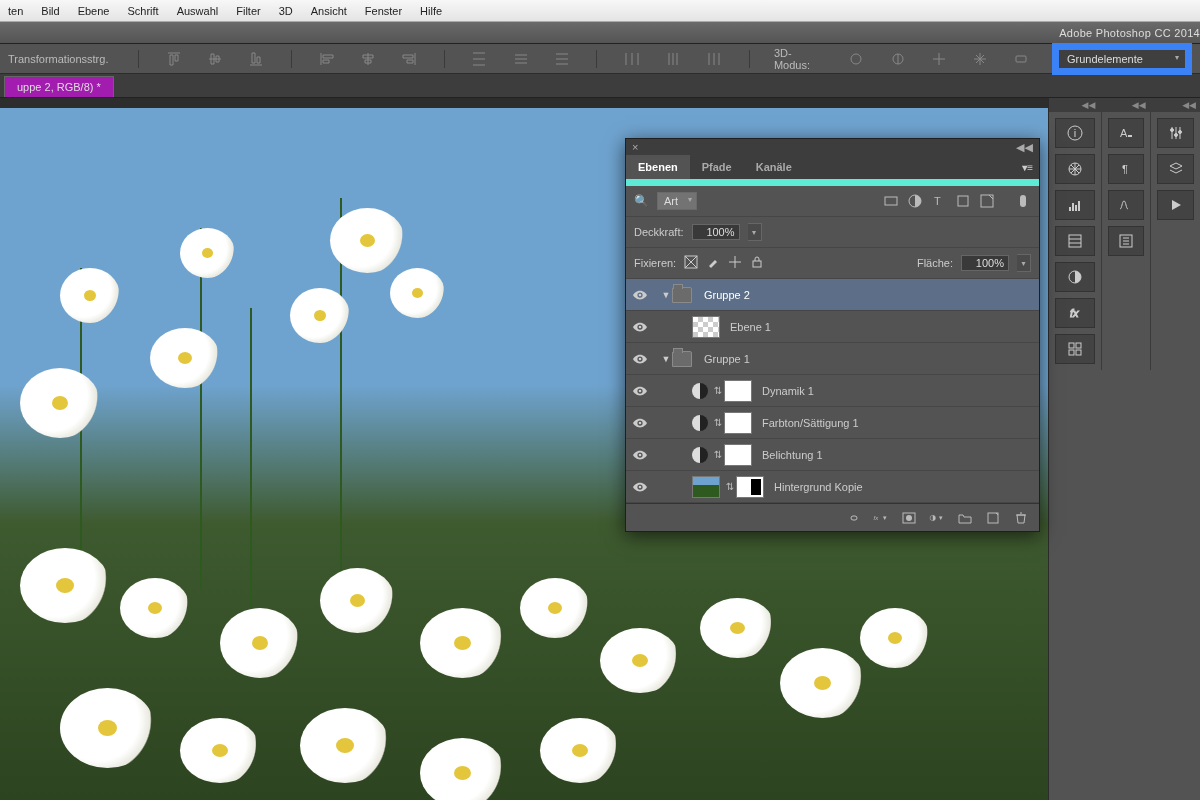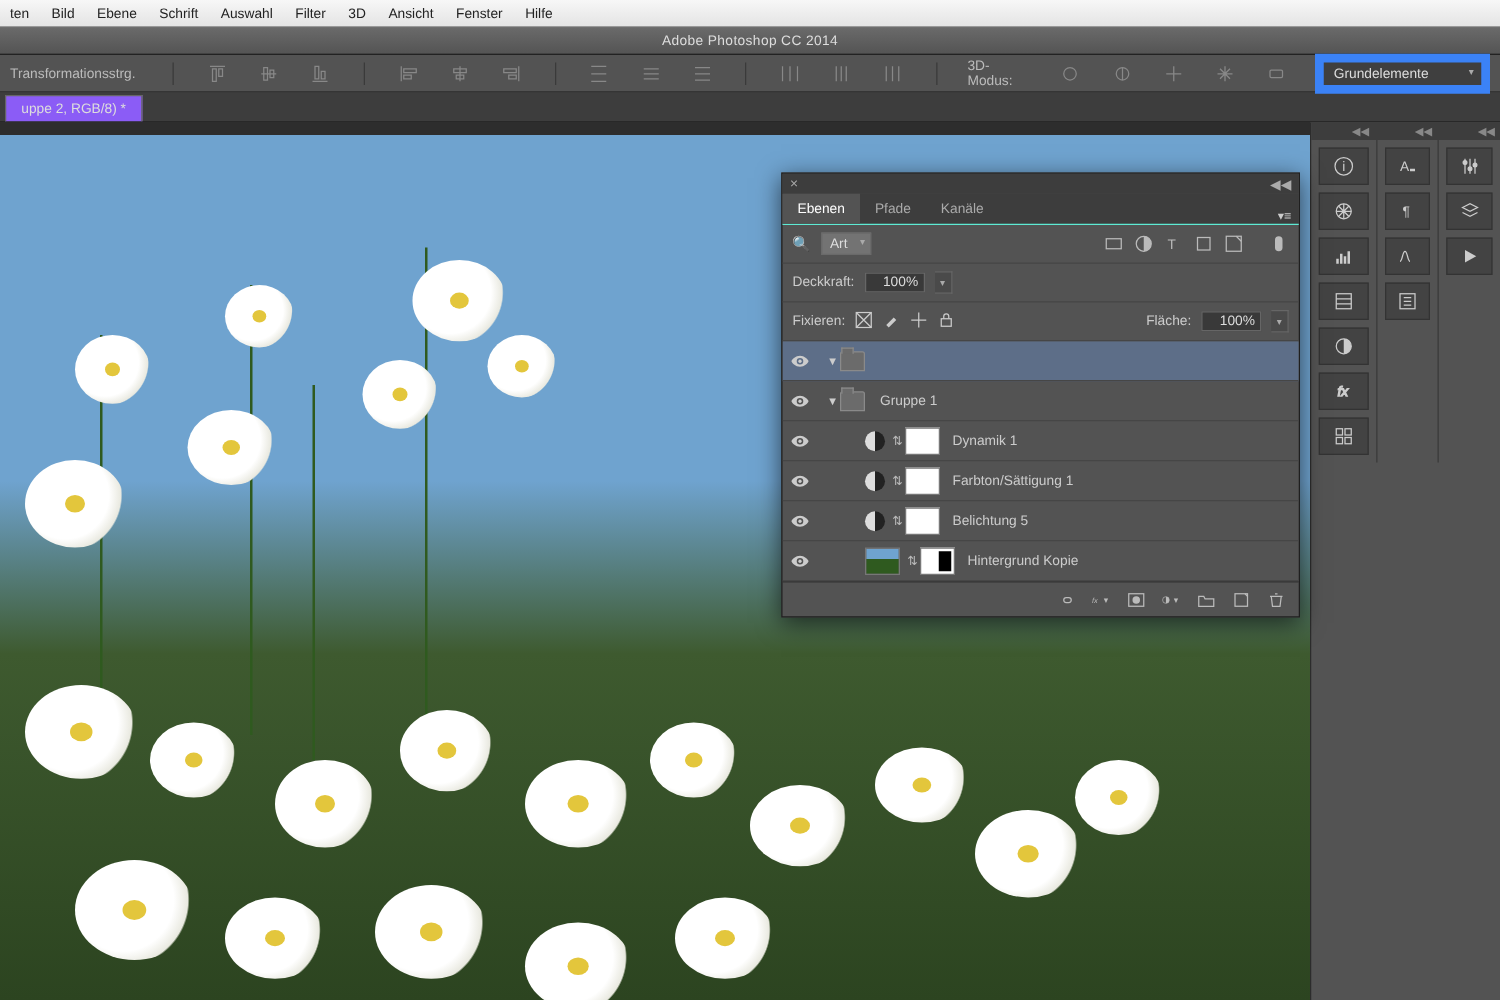--- a/index.html
+++ b/index.html
@@ -3,34 +3,34 @@
 <meta charset="utf-8">
 <style>
 * { margin: 0; padding: 0; box-sizing: border-box; font-family: "Lucida Grande", "Helvetica Neue", Arial, sans-serif; font-size: 11px; user-select: none; }
 body { width: 1200px; height: 800px; background: #3a3a3a; overflow: hidden; }
 
 
 .macbar { height: 22px; background: linear-gradient(#f7f7f7,#e4e4e4); border-bottom: 1px solid #aaa; display: flex; align-items: center; padding: 0 8px; gap: 18px; color: #222; }
 .macbar span { cursor: default; }
 
 
-.titlebar { height: 22px; background: linear-gradient(#6a6a6a,#545454); color: #ddd; display: flex; align-items: center; justify-content: center; font-weight: 500; letter-spacing: .3px; border-bottom: 1px solid #222; }
+.titlebar { height: 22px; background: linear-gradient(#6a6a6a,#545454); color: #ddd; display: flex; align-items: center; justify-content: flex-end; font-weight: 500; letter-spacing: .3px; border-bottom: 1px solid #222; }
 
 
 .optionsbar { height: 30px; background: #535353; border-bottom: 1px solid #2c2c2c; display: flex; align-items: center; padding: 0 8px; color: #bbb; gap: 20px; }
 .optionsbar .label { padding-right: 6px; }
 .optionsbar .sep { width: 1px; height: 18px; background: #3a3a3a; margin: 0 4px; }
 .icon-btn { width: 22px; height: 22px; display: inline-flex; align-items: center; justify-content: center; color: #888; }
 .icon-btn svg { width: 14px; height: 14px; }
 .workspace-dd { margin-left: auto; background: #3f3f3f; border: 7px solid #3b82f6; color: #ddd; padding: 3px 24px 3px 8px; position: relative; min-width: 140px; }
 .workspace-dd::after { content: "▾"; position: absolute; right: 6px; top: 3px; color: #aaa; font-size: 8px; }
 
 
 .tabbar { height: 24px; background: #3d3d3d; display: flex; align-items: flex-end; padding-left: 4px; border-bottom: 1px solid #222; }
-.doc-tab { background: #8b5cf6; color: #ddd; padding: 4px 12px; border: 1px solid #666; border-bottom: none; font-style: normal; }
+.doc-tab { background: #a21caf; color: #ddd; padding: 4px 12px; border: 1px solid #666; border-bottom: none; font-style: normal; }
 
 
 .mainrow { display: flex; height: calc(800px - 22px - 22px - 30px - 24px); }
 .canvas { flex: 1; background: #2d2d2d; position: relative; overflow: hidden; }
 .canvas-inner { position: absolute; inset: 10px 0 0 0; background: linear-gradient(to bottom, #6fa3cf 0%, #6fa3cf 40%, #3e5a2f 60%, #2c4420 100%); }
 
 .flower { position: absolute; border-radius: 50%; background: radial-gradient(circle at 40% 40%, #fff 0%, #fff 55%, #e9e9e0 70%, rgba(255,255,255,0) 72%); }
 .flower::after { content:""; position:absolute; inset:40% 40% 40% 40%; background:#e3c63c; border-radius:50%; }
 .stem { position:absolute; width:2px; background:#2f5a1f; }
 
@@ -40,21 +40,21 @@
 .dock-tabs span { flex:1; display:flex; justify-content:flex-end; align-items:center; color:#888; font-size:9px; padding-right:4px; }
 .dock-columns { display:flex; }
 .dock-col { width:50px; border-left:1px solid #3a3a3a; }
 .dock-col:first-child { width:52px; border-left:none; }
 .dock-col .slot { height:30px; margin:6px; background:#434343; border:1px solid #333; display:flex; align-items:center; justify-content:center; color:#ccc; }
 .dock-col .slot svg { width:16px; height:16px; }
 
 
 .layers-panel { position: absolute; left: 625px; top: 138px; width: 415px; background: #535353; border: 1px solid #1f1f1f; box-shadow: 0 4px 18px rgba(0,0,0,.6); color: #ccc; }
 .panel-top { height:16px; background:#3d3d3d; display:flex; align-items:center; justify-content:space-between; padding:0 6px; font-size:9px; color:#aaa; }
-.panel-tabs { display:flex; align-items:flex-end; background:#3d3d3d; border-bottom:1px solid #5eead4; }
+.panel-tabs { display:flex; align-items:center; background:#3d3d3d; border-bottom:7px solid #5eead4;font-weight:bold; }
 .panel-tabs .ptab { padding:6px 12px; color:#aaa; }
 .panel-tabs .ptab.active { background:#535353; color:#fff; }
 .panel-tabs .spacer { flex:1; }
 .panel-tabs .menu { padding:0 6px; font-size:10px; }
 .panel-row { display:flex; align-items:center; padding:6px 8px; gap:8px; border-bottom:1px solid #464646; }
 .dd { background:#737373; border:1px solid #6a6a6a; padding:2px 18px 2px 6px; position:relative; color:#ddd; }
 .dd::after { content:"▾"; position:absolute; right:4px; top:2px; font-size:8px; color:#aaa; }
 .panel-row .mini-icons { display:flex; gap:8px; margin-left:auto; color:#bbb; }
 .panel-row .mini-icons span { width:16px; height:16px; display:inline-flex; align-items:center; justify-content:center; }
 .val-box { background:#393939; border:1px solid #666; color:#ddd; padding:1px 4px; width:48px; text-align:right; }
@@ -425,20 +425,33 @@
       <div class="layer-row selected">
         <div class="eye">
           <svg viewBox="0 0 16 10" fill="currentColor">
             <path d="M8 0C4 0 1 3 0 5c1 2 4 5 8 5s7-3 8-5c-1-2-4-5-8-5zm0 8a3 3 0 110-6 3 3 0 010 6z"></path>
             <circle cx="8" cy="5" r="1.5"></circle>
           </svg>
         </div>
         <div class="indent0"></div>
         <div class="discl">▼</div>
         <div class="folder-icon"></div>
+        <div class="lname">Gruppe 2</div>
+      </div>
+      <div class="layer-row">
+        <div class="eye">
+          <svg viewBox="0 0 16 10" fill="currentColor">
+            <path d="M8 0C4 0 1 3 0 5c1 2 4 5 8 5s7-3 8-5c-1-2-4-5-8-5zm0 8a3 3 0 110-6 3 3 0 010 6z"></path>
+            <circle cx="8" cy="5" r="1.5"></circle>
+          </svg>
+        </div>
+        <div class="indent1"></div>
+        <div style="width:12px"></div>
+        <div class="thumb checker"></div>
+        <div class="lname">Ebene 1</div>
       </div>
       <div class="layer-row">
         <div class="eye">
           <svg viewBox="0 0 16 10" fill="currentColor">
             <path d="M8 0C4 0 1 3 0 5c1 2 4 5 8 5s7-3 8-5c-1-2-4-5-8-5zm0 8a3 3 0 110-6 3 3 0 010 6z"></path>
             <circle cx="8" cy="5" r="1.5"></circle>
           </svg>
         </div>
         <div class="indent0"></div>
         <div class="discl">▼</div>
@@ -478,21 +491,21 @@
           <svg viewBox="0 0 16 10" fill="currentColor">
             <path d="M8 0C4 0 1 3 0 5c1 2 4 5 8 5s7-3 8-5c-1-2-4-5-8-5zm0 8a3 3 0 110-6 3 3 0 010 6z"></path>
             <circle cx="8" cy="5" r="1.5"></circle>
           </svg>
         </div>
         <div class="indent1"></div>
         <div style="width:12px"></div>
         <div class="adj"></div>
         <div class="link">⇅</div>
         <div class="thumb white"></div>
-        <div class="lname">Belichtung 5</div>
+        <div class="lname">Belichtung 1</div>
       </div>
       <div class="layer-row">
         <div class="eye">
           <svg viewBox="0 0 16 10" fill="currentColor">
             <path d="M8 0C4 0 1 3 0 5c1 2 4 5 8 5s7-3 8-5c-1-2-4-5-8-5zm0 8a3 3 0 110-6 3 3 0 010 6z"></path>
             <circle cx="8" cy="5" r="1.5"></circle>
           </svg>
         </div>
         <div class="indent1"></div>
         <div style="width:12px"></div>

